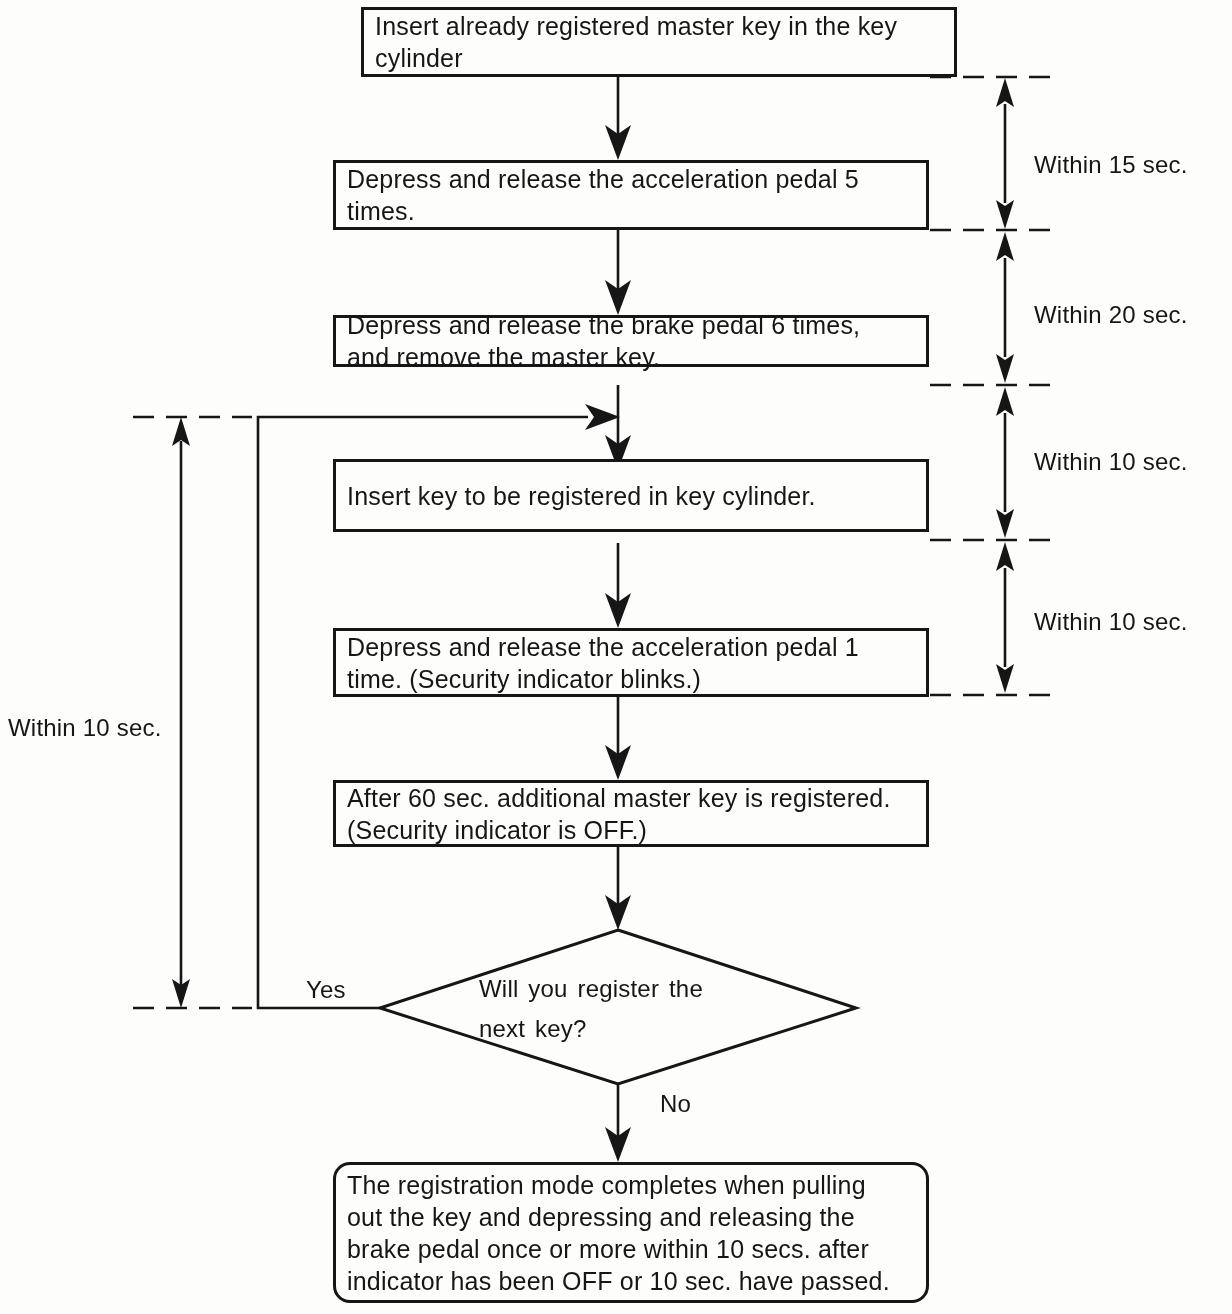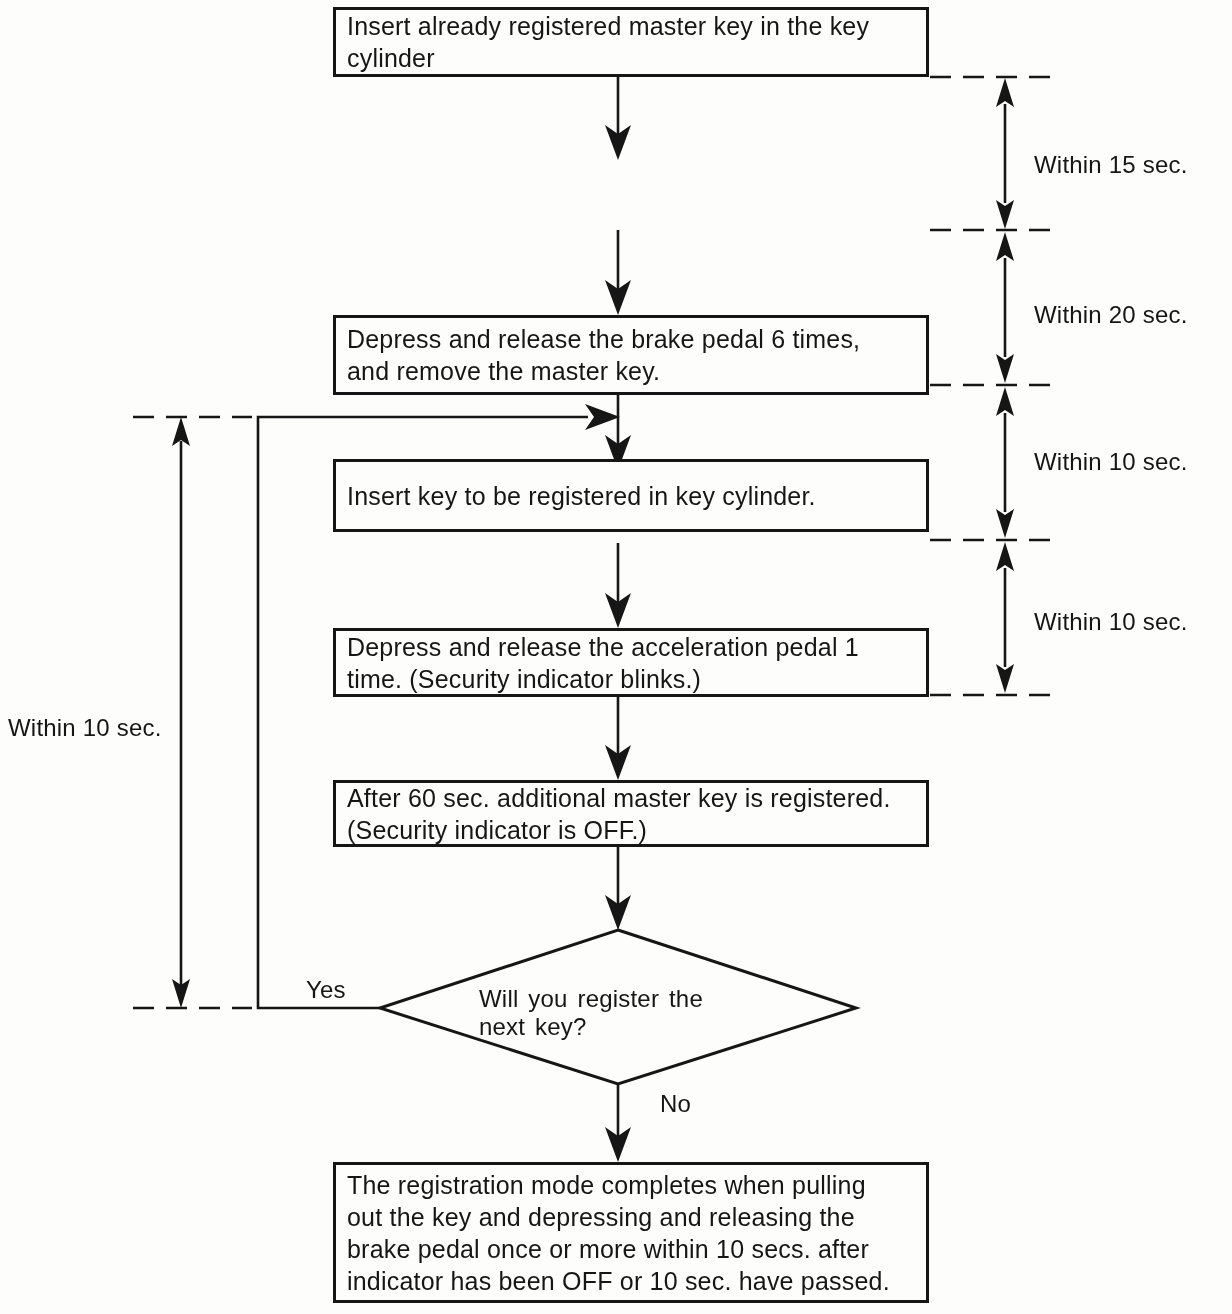--- a/index.html
+++ b/index.html
@@ -46,23 +46,22 @@
     position: absolute;
     font-size: 24px;
     line-height: 32px;
     white-space: pre-line;
     letter-spacing: 0.2px;
   }
   .decision-text {
     left: 479px;
     top: 969px;
     width: 290px;
-    line-height: 28px;
+    line-height: 40px;
     word-spacing: 3px;
-    margin-top: 16px;
   }
   .yes-label  { left: 306px; top: 974px; text-align: center; }
   .no-label   { left: 642px; top: 1088px; margin-left: 18px; }
   .timing-left { left: 8px;  top: 712px; }
   .timing-right { left: 1034px; }
   .t15 { top: 149px; }
   .t20 { top: 299px; }
   .t10a { top: 446px; }
   .t10b { top: 606px; }
 </style>
@@ -126,40 +125,44 @@
       <polygon points="1005,538 996,509 1005,515 1014,509" fill="#161616"></polygon>
 
       <line x1="1005" y1="568" x2="1005" y2="667" stroke="#161616" stroke-width="2.6"></line>
       <polygon points="1005,542 996,571 1005,565 1014,571" fill="#161616"></polygon>
       <polygon points="1005,693 996,664 1005,670 1014,664" fill="#161616"></polygon>
     </g>
 
     <polygon points="618,930 856,1008 618,1084 380,1008" fill="#fdfdfc" stroke="#161616" stroke-width="3"></polygon>
   </svg>
 
-  <div class="step-box" style="top:7px;   height:70px;">
+  <div class="step-box" style="top:7px;   height:70px;margin-left:28px;">
     <span class="step-text">Insert already registered master key in the key
 cylinder</span>
   </div>
-  <div class="step-box" style="top:315px; height:80px;">
+  <div class="step-box" style="top:160px; height:70px;">
+    <span class="step-text">Depress and release the acceleration pedal 5
+times.</span>
+  </div>
+  <div class="step-box" style="top:315px; height:52px;">
     <span class="step-text">Depress and release the brake pedal 6 times,
 and remove the master key.</span>
   </div>
   <div class="step-box" style="top:459px; height:73px;">
     <span class="step-text">Insert key to be registered in key cylinder.</span>
   </div>
   <div class="step-box" style="top:628px; height:69px;">
     <span class="step-text">Depress and release the acceleration pedal 1
 time. (Security indicator blinks.)</span>
   </div>
   <div class="step-box" style="top:780px; height:67px;justify-content:center;">
     <span class="step-text">After 60 sec. additional master key is registered.
 (Security indicator is OFF.)</span>
   </div>
-  <div class="step-box" style="top:1162px; height:141px;">
+  <div class="step-box" style="top:1162px; height:141px;border-radius:17px;">
     <span class="step-text">The registration mode completes when pulling
 out the key and depressing and releasing the
 brake pedal once or more within 10 secs. after
 indicator has been OFF or 10 sec. have passed.</span>
   </div>
 
   <div class="lbl decision-text">Will you register the
 next key?</div>
   <div class="lbl yes-label">Yes</div>
   <div class="lbl no-label">No</div>

